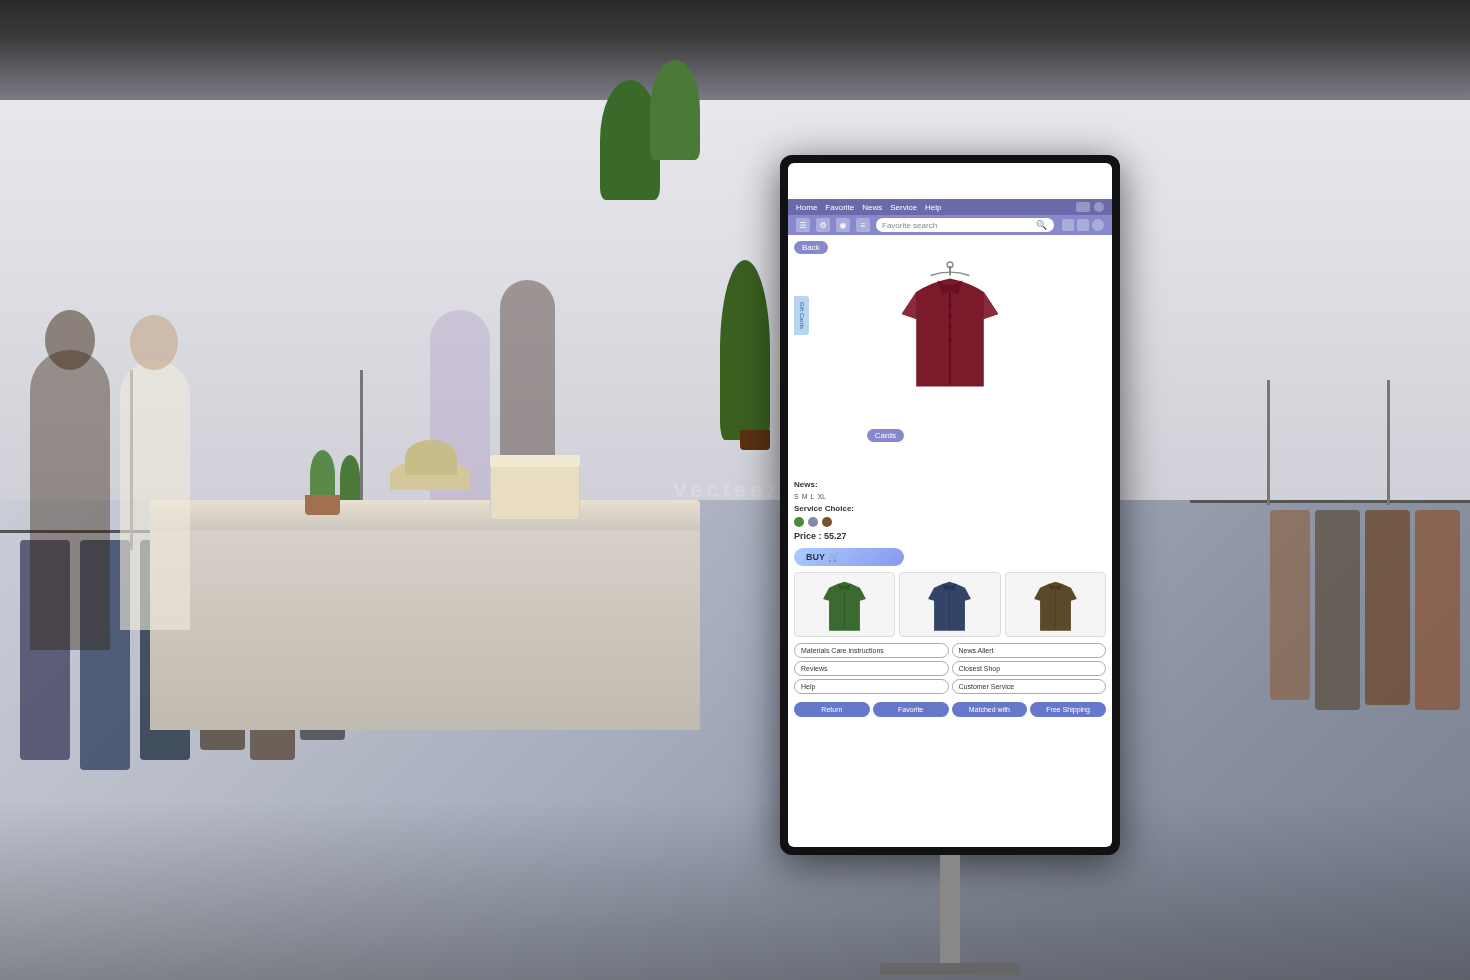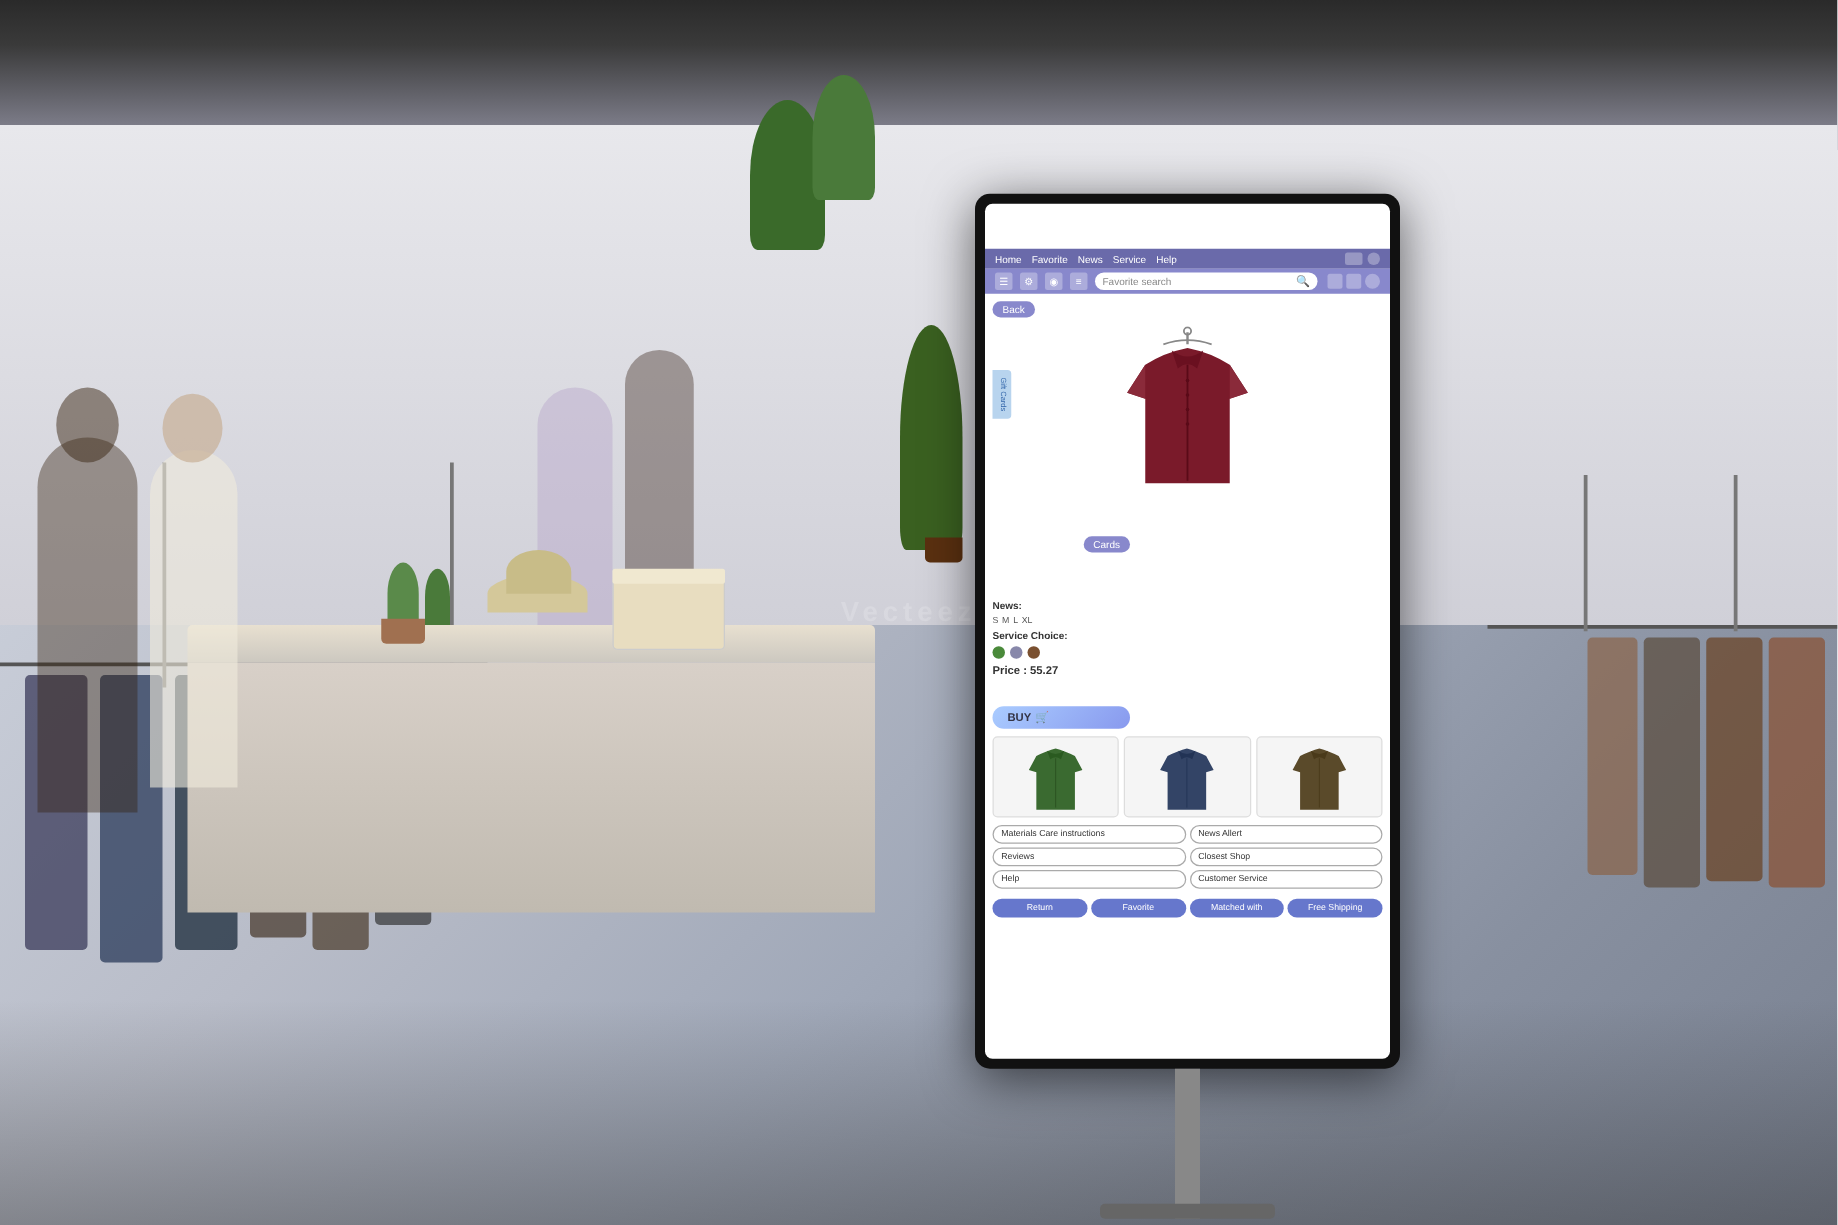--- a/index.html
+++ b/index.html
@@ -236,21 +236,21 @@
       color: #334;
       border: none;
       border-radius: 12px;
       padding: 4px 12px;
       font-size: 9px;
       font-weight: bold;
       cursor: pointer;
       display: flex;
       align-items: center;
       gap: 3px;
-      margin-top: 20px;
+      margin-top: 3px;
     }
 
     .thumbnail-row {
       display: flex;
       gap: 4px;
       flex-shrink: 0;
     }
 
     .thumb {
       flex: 1;

